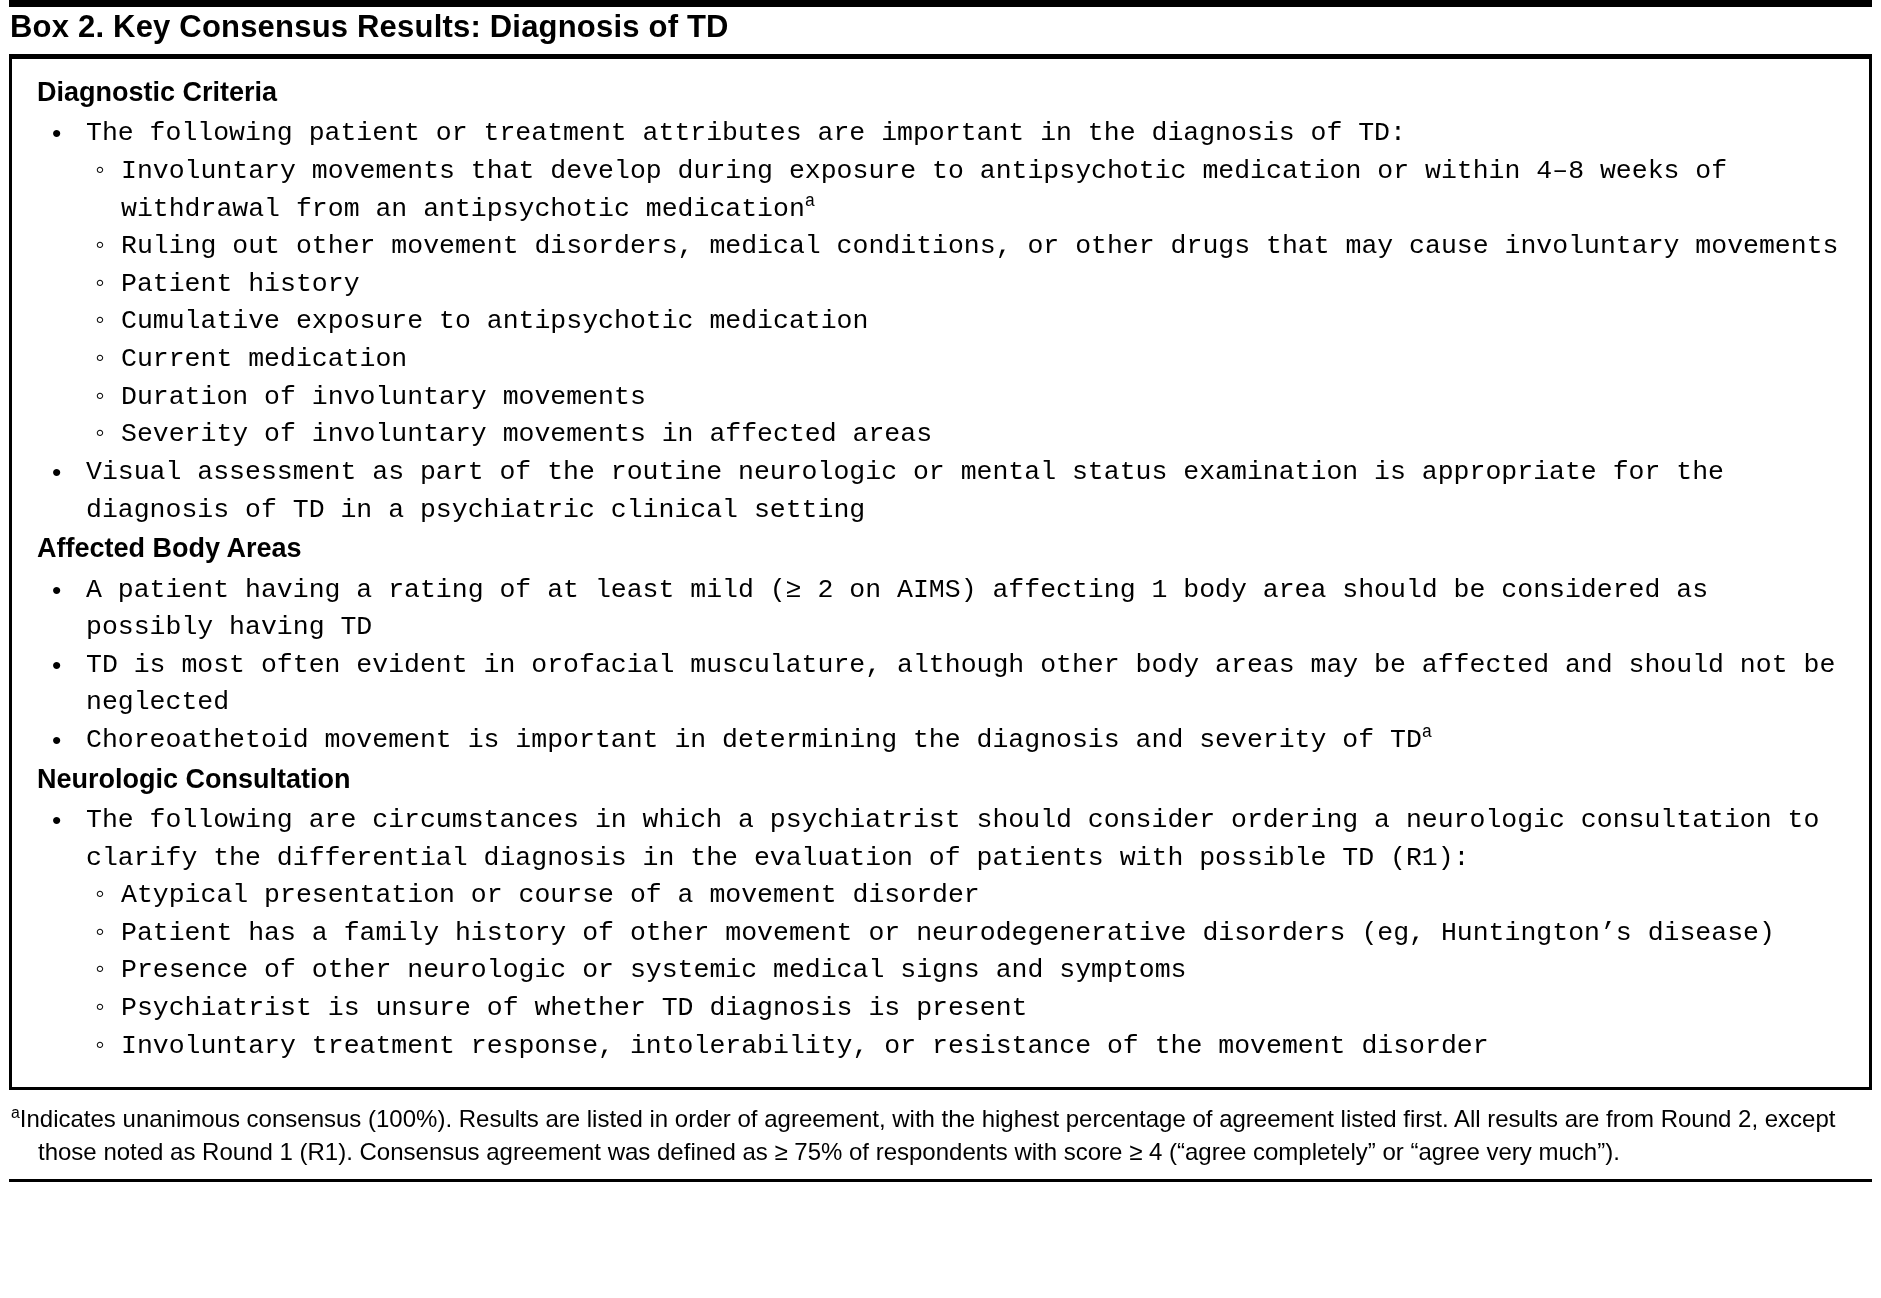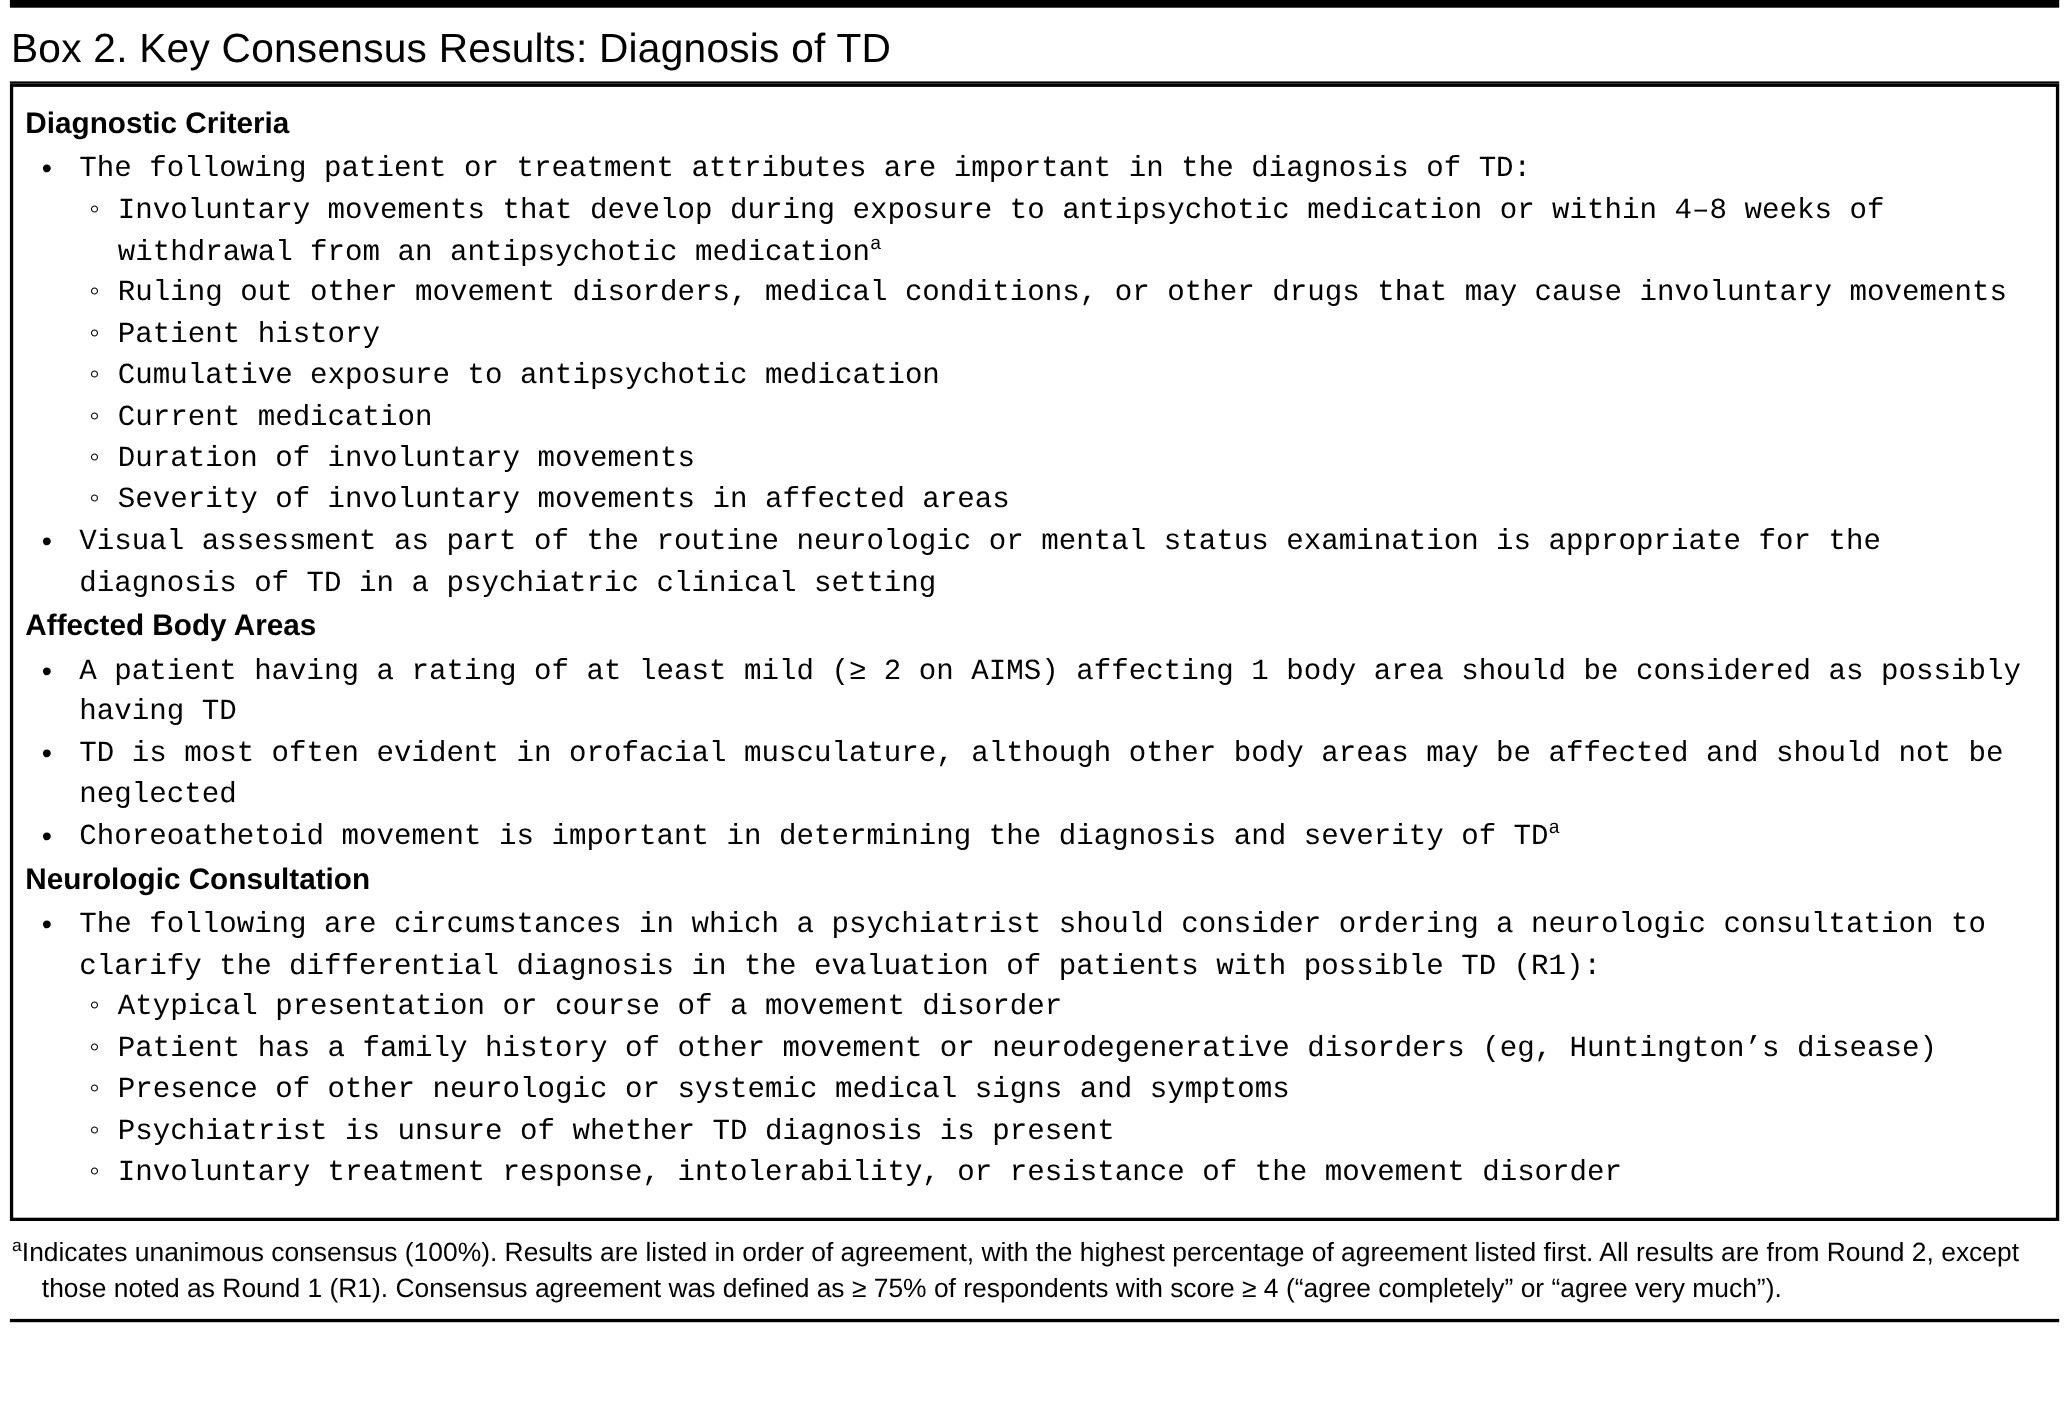--- a/index.html
+++ b/index.html
@@ -11,29 +11,29 @@
     color: #000000;
     font-family: "Liberation Sans", "DejaVu Sans", sans-serif;
   }
   .page { padding: 0 9px; }
 
   .rule-thick  { height: 7px; background: #000; }
   .rule-medium { height: 3px; background: #000; }
   .rule-thin   { height: 2px; background: #000; }
 
   .box-title {
-    font-size: 37px;
-    font-weight: 400;
-    margin: 16px 0 9px 1px;
+    font-size: 31px;
+    font-weight: 700;
+    margin: 2px 0 9px 1px;
     letter-spacing: 0.2px;
   }
 
   .consensus-box {
     border: 3px solid #000;
-    padding: 14px 24px 22px 10px;
+    padding: 14px 24px 22px 24px;
     font-size: 26.5px;
     line-height: 1.42;
   }
 
   .section { }
   .section:first-child { margin-top: 0; }
   .section-heading {
     font-size: 27px;
     font-weight: 700;
     margin: 0 0 4px 1px;

